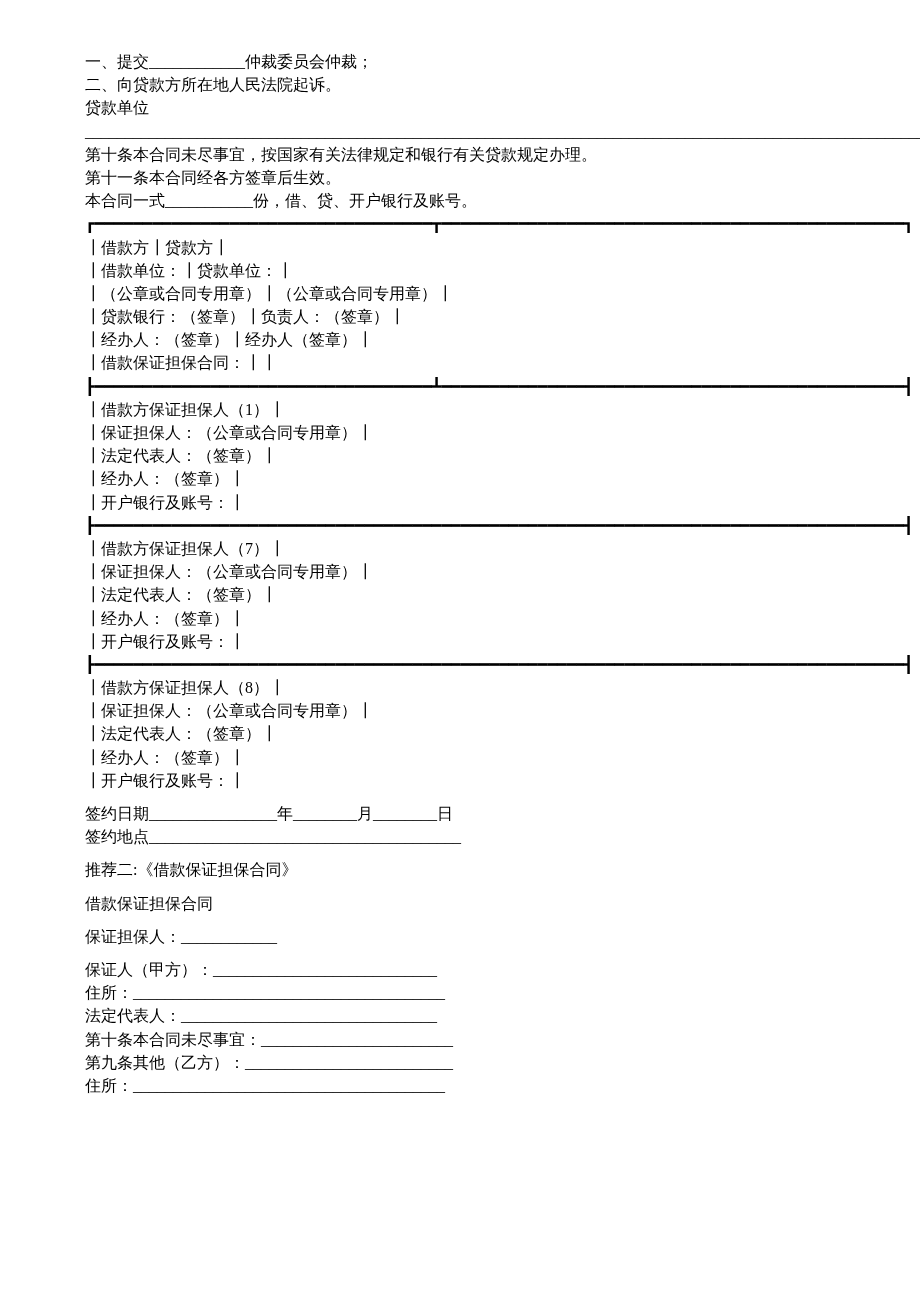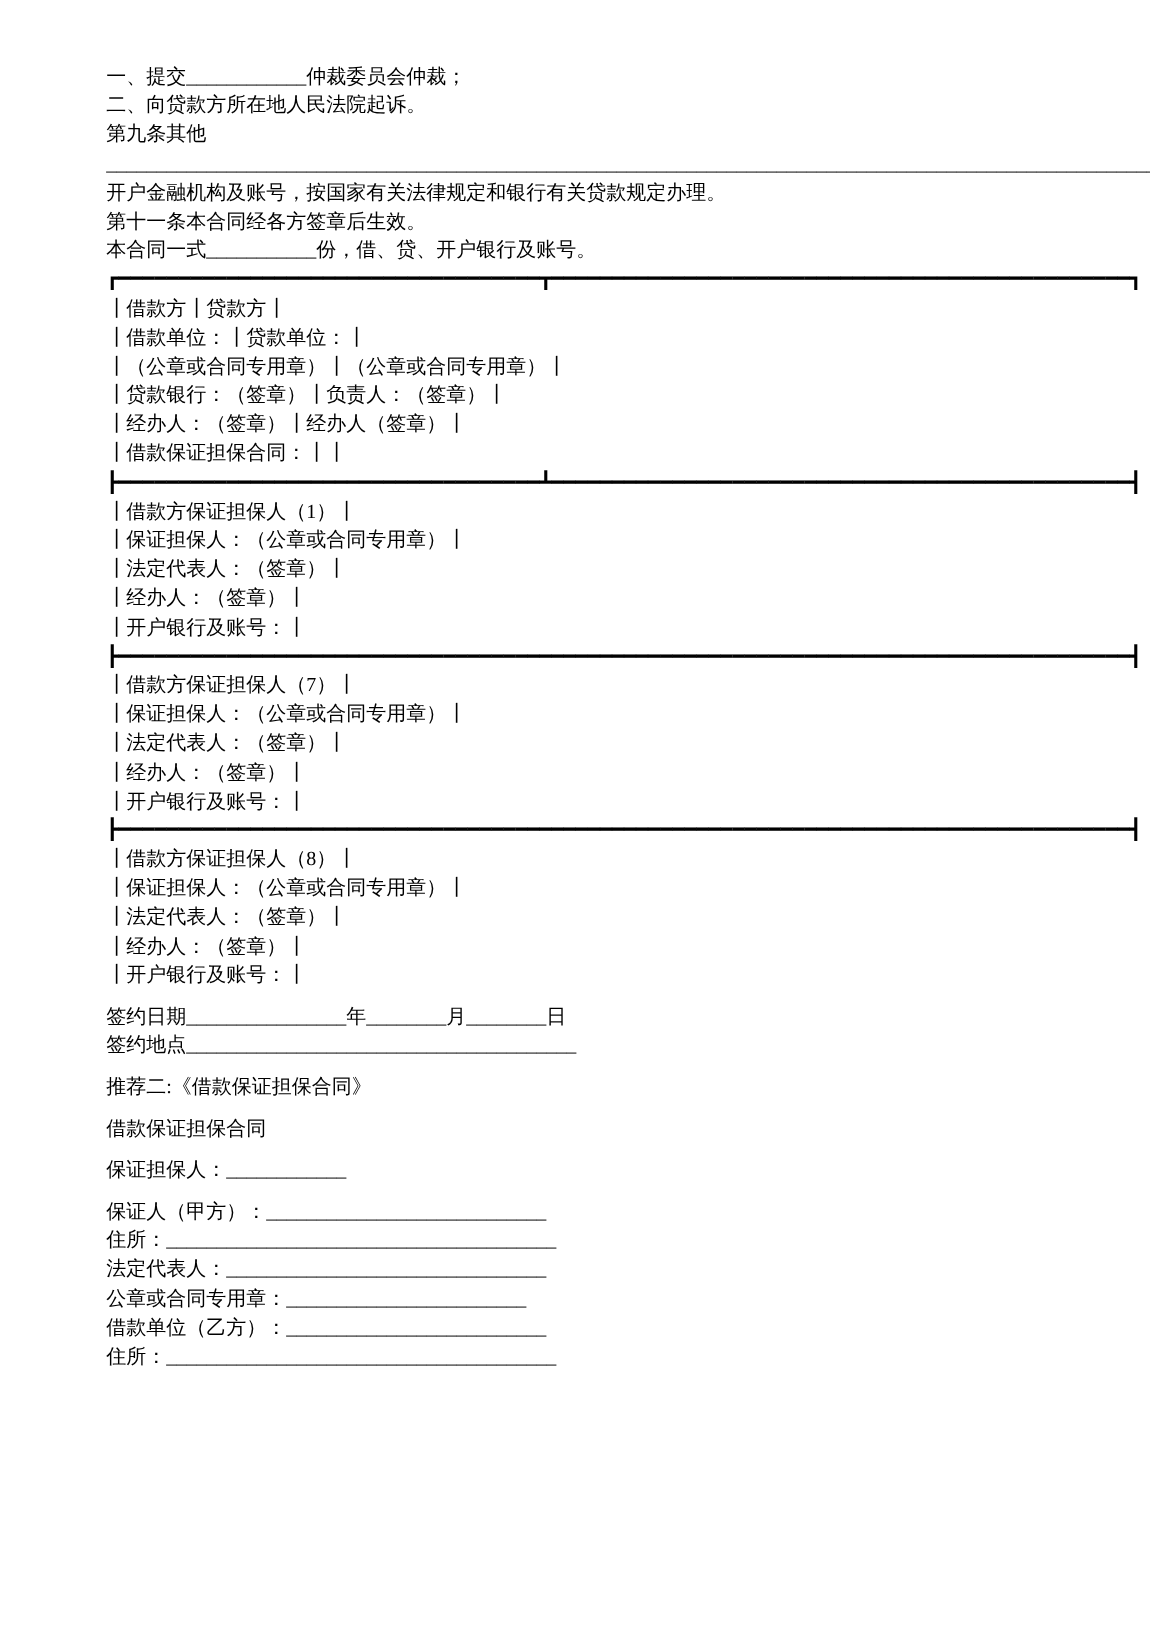--- a/index.html
+++ b/index.html
@@ -14,23 +14,23 @@
     box-sizing: border-box;
   }
   .line { margin: 0; padding: 0; white-space: pre-wrap; }
   .gap { height: 10px; }
 </style>
 </head>
 <body>
 
 <div class="line">一、提交____________仲裁委员会仲裁；</div>
 <div class="line">二、向贷款方所在地人民法院起诉。</div>
-<div class="line">第九条其他</div>
+<div class="line">贷款单位</div>
 <div class="line">_______________________________________________________________________________________________________________________________________。</div>
-<div class="line">开户金融机构及账号，按国家有关法律规定和银行有关贷款规定办理。</div>
+<div class="line">第十条本合同未尽事宜，按国家有关法律规定和银行有关贷款规定办理。</div>
 <div class="line">第十一条本合同经各方签章后生效。</div>
 <div class="line">本合同一式___________份，借、贷、开户银行及账号。</div>
 
 <div class="line">┏━━━━━━━━━━━━━━━━━━━━━━━━━━━━━━━━━━━┳━━━━━━━━━━━━━━━━━━━━━━━━━━━━━━━━━━━━━━━━━━━━━━━━┓</div>
 <div class="line">┃借款方┃贷款方┃</div>
 <div class="line">┃借款单位：┃贷款单位：┃</div>
 <div class="line">┃（公章或合同专用章）┃（公章或合同专用章）┃</div>
 <div class="line">┃贷款银行：（签章）┃负责人：（签章）┃</div>
 <div class="line">┃经办人：（签章）┃经办人（签章）┃</div>
 <div class="line">┃借款保证担保合同：┃┃</div>
@@ -63,15 +63,15 @@
 <div class="gap"></div>
 <div class="line">推荐二:《借款保证担保合同》</div>
 <div class="gap"></div>
 <div class="line">借款保证担保合同</div>
 <div class="gap"></div>
 <div class="line">保证担保人：____________</div>
 <div class="gap"></div>
 <div class="line">保证人（甲方）：____________________________</div>
 <div class="line">住所：_______________________________________</div>
 <div class="line">法定代表人：________________________________</div>
-<div class="line">公章或合同专用章：________________________</div>
-<div class="line">借款单位（乙方）：__________________________</div>
+<div class="line">第十条本合同未尽事宜：________________________</div>
+<div class="line">第九条其他（乙方）：__________________________</div>
 <div class="line">住所：_______________________________________</div>
 
 </body></html>

